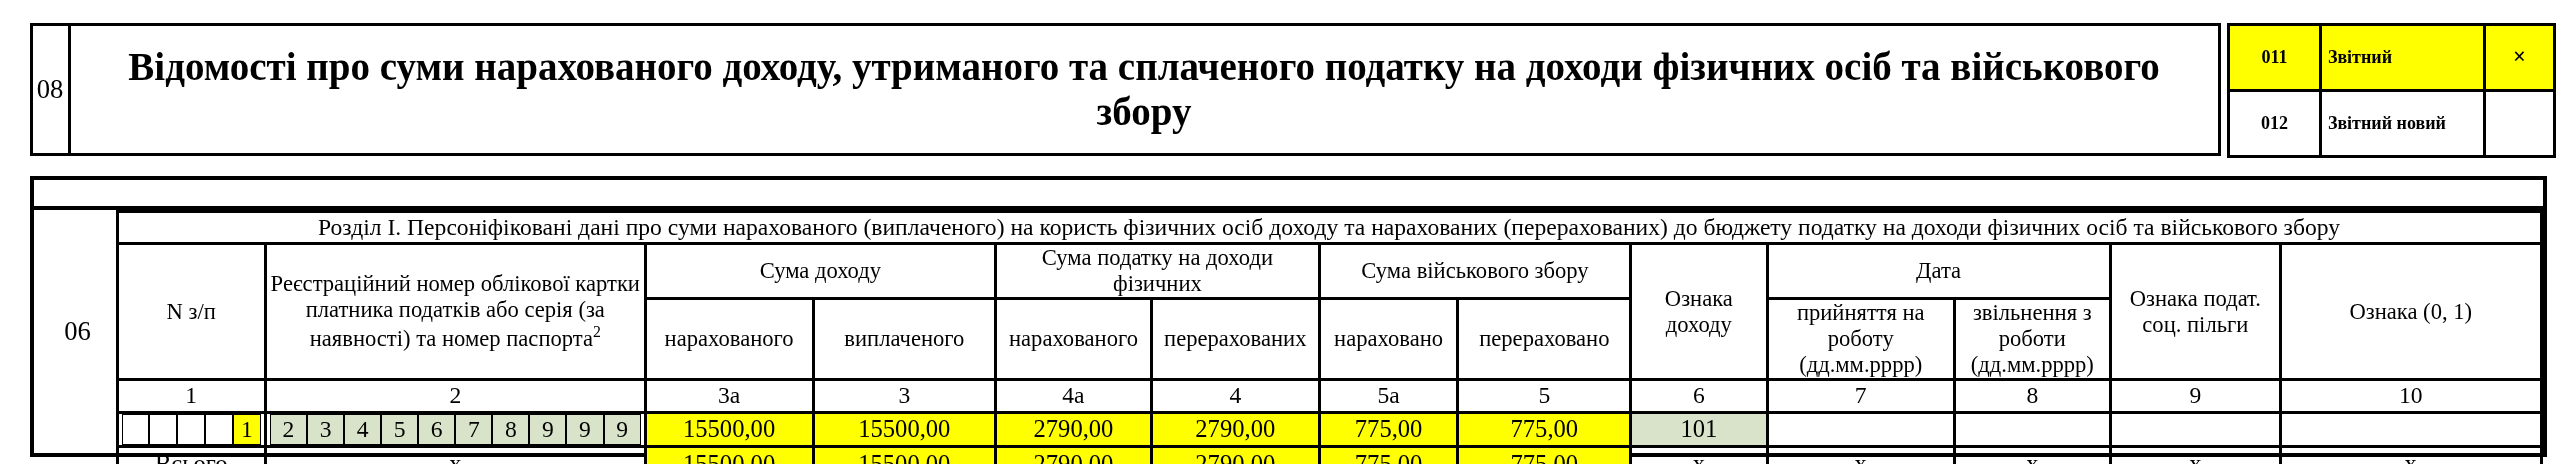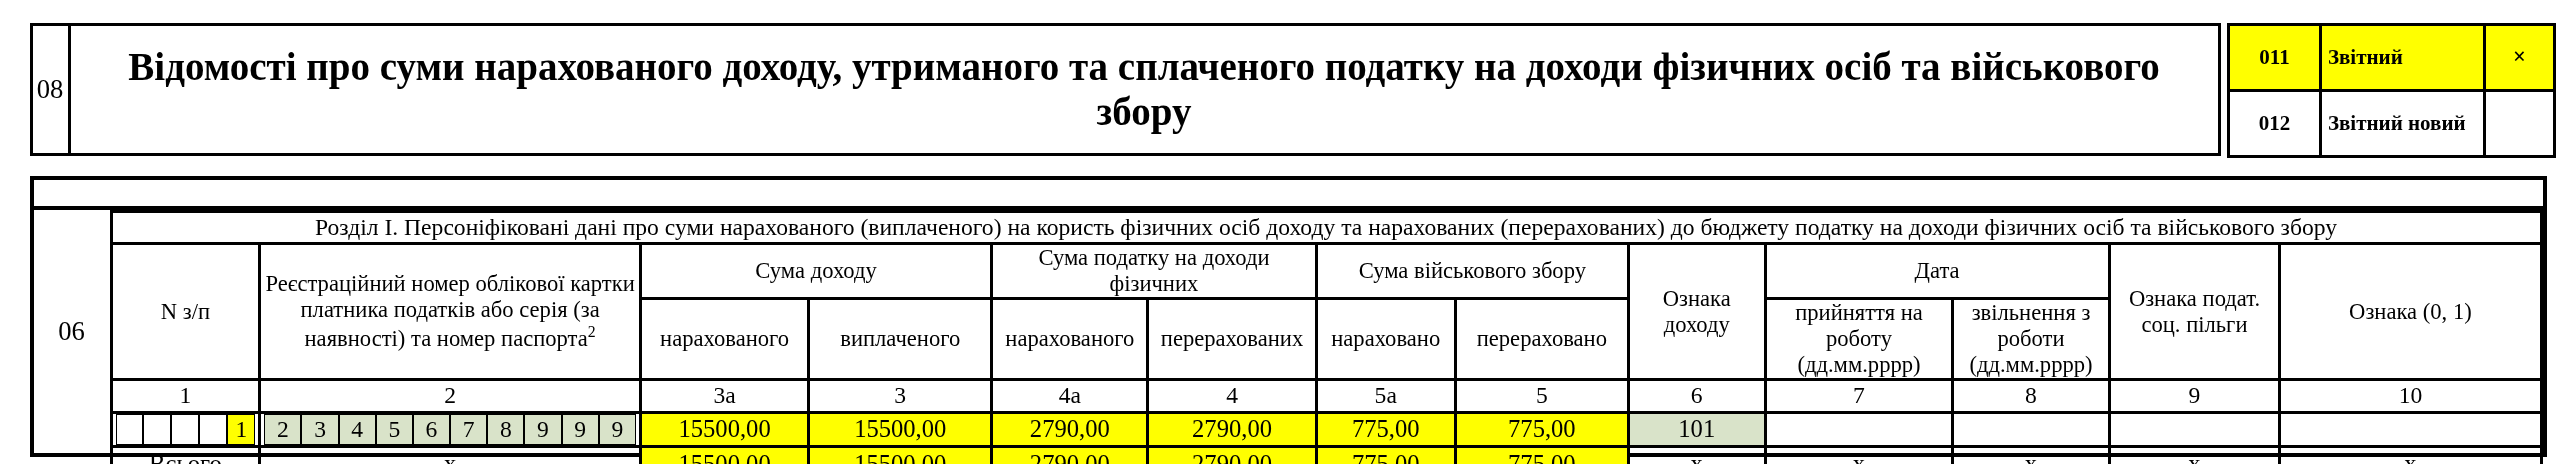--- a/index.html
+++ b/index.html
@@ -10,33 +10,33 @@
   #block1{position:absolute;left:29.5px;top:22.6px;width:2185px;height:127px;
           border:3.9px solid #000;display:flex;}
   .cell01{width:35px;border-right:3.9px solid #000;display:flex;align-items:center;
           justify-content:center;font-size:26.6px;}
   .titlecell{flex:1;display:flex;align-items:center;justify-content:center;
              font-weight:bold;font-size:39px;text-align:center;padding:0 29.5px;}
 
   
   #codes{position:absolute;left:2227px;top:22.6px;width:321px;height:135px;
          border-collapse:collapse;table-layout:fixed;}
-  #codes td{border:3.9px solid #000;font-size:21px;height:40px;}
+  #codes td{border:3.9px solid #000;font-size:18px;height:40px;}
   #codes td.code{width:87px;text-align:center;font-weight:bold;}
   #codes td.lbl{width:154px;text-align:left;padding-left:5.9px;font-weight:bold;}
   #codes td.mark{width:65px;text-align:center;font-weight:bold;font-size:22.6px;}
   tr.hl td{background:var(--yellow);}
 
   
   #block2{position:absolute;left:29.5px;top:176px;width:2509px;height:273px;
           border:4.9px solid #000;display:flex;flex-direction:column;}
   .strip{height:25.6px;border-bottom:4.9px solid #000;flex:0 0 auto;}
   .b2body{flex:1;display:flex;min-height:0;}
   .cell06{width:76px;display:flex;align-items:center;justify-content:center;
-          font-size:26.6px;flex:0 0 auto;}
+          font-size:26.6px;flex:0 0 auto;margin-left:6px;}
   table.main{flex:1;border-collapse:collapse;table-layout:fixed;height:100%;}
   table.main td, table.main th{border:3px solid #000;font-weight:normal;
           text-align:center;vertical-align:middle;padding:0 3px;overflow:hidden;}
   td.sectitle{font-weight:bold;text-align:left;font-size:23.6px;padding-left:7.9px;height:29.5px;}
   tr.grp th{font-size:22.6px;height:33px;vertical-align:middle;}
   th.valign-top{vertical-align:top;padding-top:3.9px;}
   tr.sub th{font-size:22.6px;height:65px;}
   tr.nums td{font-size:23.6px;height:29.5px;}
   tr.data td{font-size:24.6px;height:31.5px;}
   tr.total td{font-size:24.6px;height:31.5px;}

